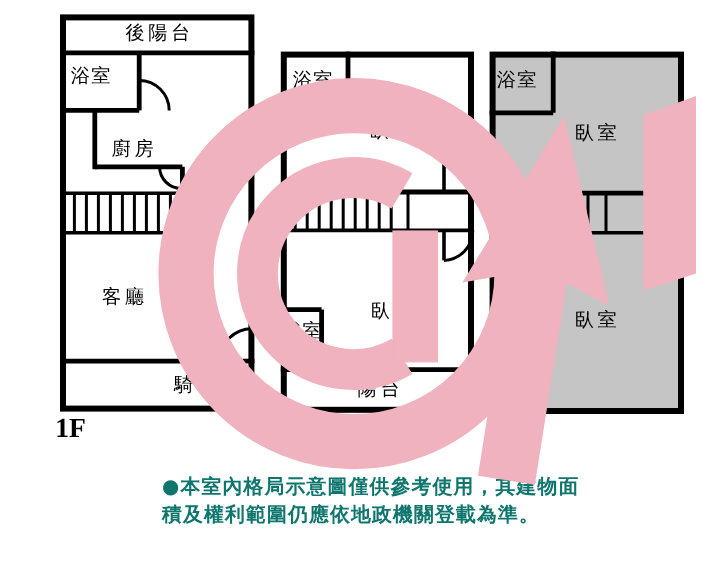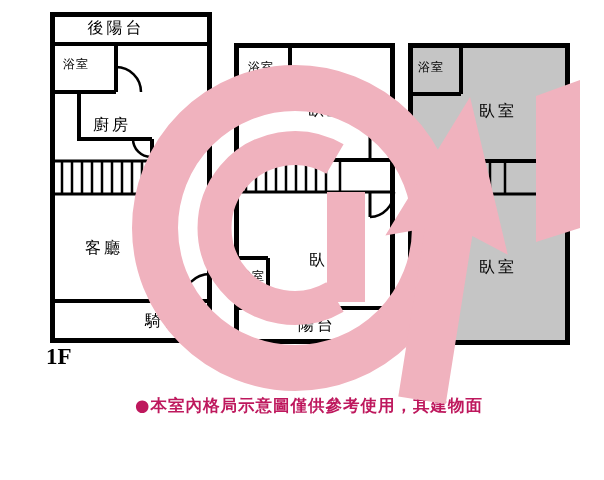--- a/index.html
+++ b/index.html
@@ -1,25 +1,25 @@
 <!DOCTYPE html>
 <html><head>
 <meta charset="utf-8">
 <style>
   html,body{margin:0;padding:0;background:#fff;}
   #canvas{position:relative;width:604px;height:480px;background:#ffffff;overflow:hidden;
           font-family:"DejaVu Serif","Liberation Serif",serif;}
   svg{position:absolute;left:0;top:0;}
   .room-label{position:absolute;transform:translate(-50%,-50%);color:#000;
               font-size:16px;letter-spacing:3px;white-space:nowrap;z-index:3;}
-  .room-label.small{font-size:12px;letter-spacing:1px;}
+  .room-label.small{font-size:16px;letter-spacing:1px;}
   .floor-label{position:absolute;font-family:"Liberation Serif",serif;font-weight:bold;
                font-size:23px;color:#000;z-index:3;}
   #watermark{z-index:5;pointer-events:none;}
-  #disclaimer{position:absolute;left:135px;top:394px;z-index:4;color:#be185d;
+  #disclaimer{position:absolute;left:135px;top:394px;z-index:4;color:#0f766e;
               font-weight:bold;font-size:16.5px;letter-spacing:1px;line-height:23px;
               font-family:"DejaVu Serif","Liberation Serif",serif;white-space:nowrap;}
 </style>
 </head>
 <body>
 
 <div id="canvas">
 
   <svg width="604" height="480" viewBox="0 0 604 480">
 
@@ -100,21 +100,21 @@
         <line x1="490" y1="161" x2="490" y2="194" stroke-width="2.5"></line>
         <line x1="505" y1="161" x2="505" y2="194" stroke-width="2.5"></line>
       </g>
       <line x1="545" y1="194" x2="545" y2="219" stroke-width="3"></line>
       <path d="M545,219 A25,25 0 0 0 569,194" stroke-width="2.5"></path>
       <line x1="410" y1="271" x2="450" y2="271" stroke-width="4"></line>
       <line x1="450" y1="271" x2="450" y2="345" stroke-width="4"></line>
     </g>
   </svg>
 
-  <div class="room-label" style="left:116px;top:28px;">後陽台</div>
+  <div class="room-label" style="left:133px;top:28px;">後陽台</div>
   <div class="room-label small" style="left:76px;top:64px;">浴室</div>
   <div class="room-label" style="left:112px;top:125px;">廚房</div>
   <div class="room-label" style="left:104px;top:248px;">客廳</div>
   <div class="room-label" style="left:128px;top:321px;margin-left:36px;">騎樓</div>
   <div class="floor-label" style="left:46px;top:344px;">1F</div>
 
   <div class="room-label small" style="left:261px;top:67px;">浴室</div>
   <div class="room-label" style="left:327px;top:110px;">臥室</div>
   <div class="room-label small" style="left:252px;top:276px;">浴室</div>
   <div class="room-label" style="left:328px;top:260px;">臥室</div>
@@ -134,15 +134,16 @@
       <rect x="327" y="192" width="38" height="110" stroke="none"></rect>
       <g transform="rotate(9 445 255)">
         <path d="M445,95 L383,245 L421,232 L421,402 L469,402 L469,232 L507,245 Z" stroke="none"></path>
       </g>
       <path d="M536,96 L580,80 L580,228 L536,242 Z" stroke="none"></path>
     </g>
   </svg>
 
   <div id="disclaimer">
     <div>●本室內格局示意圖僅供參考使用，其建物面</div>
+    <div>積及權利範圍仍應依地政機關登載為準。</div>
   </div>
 
 </div>
 
 </body></html>

